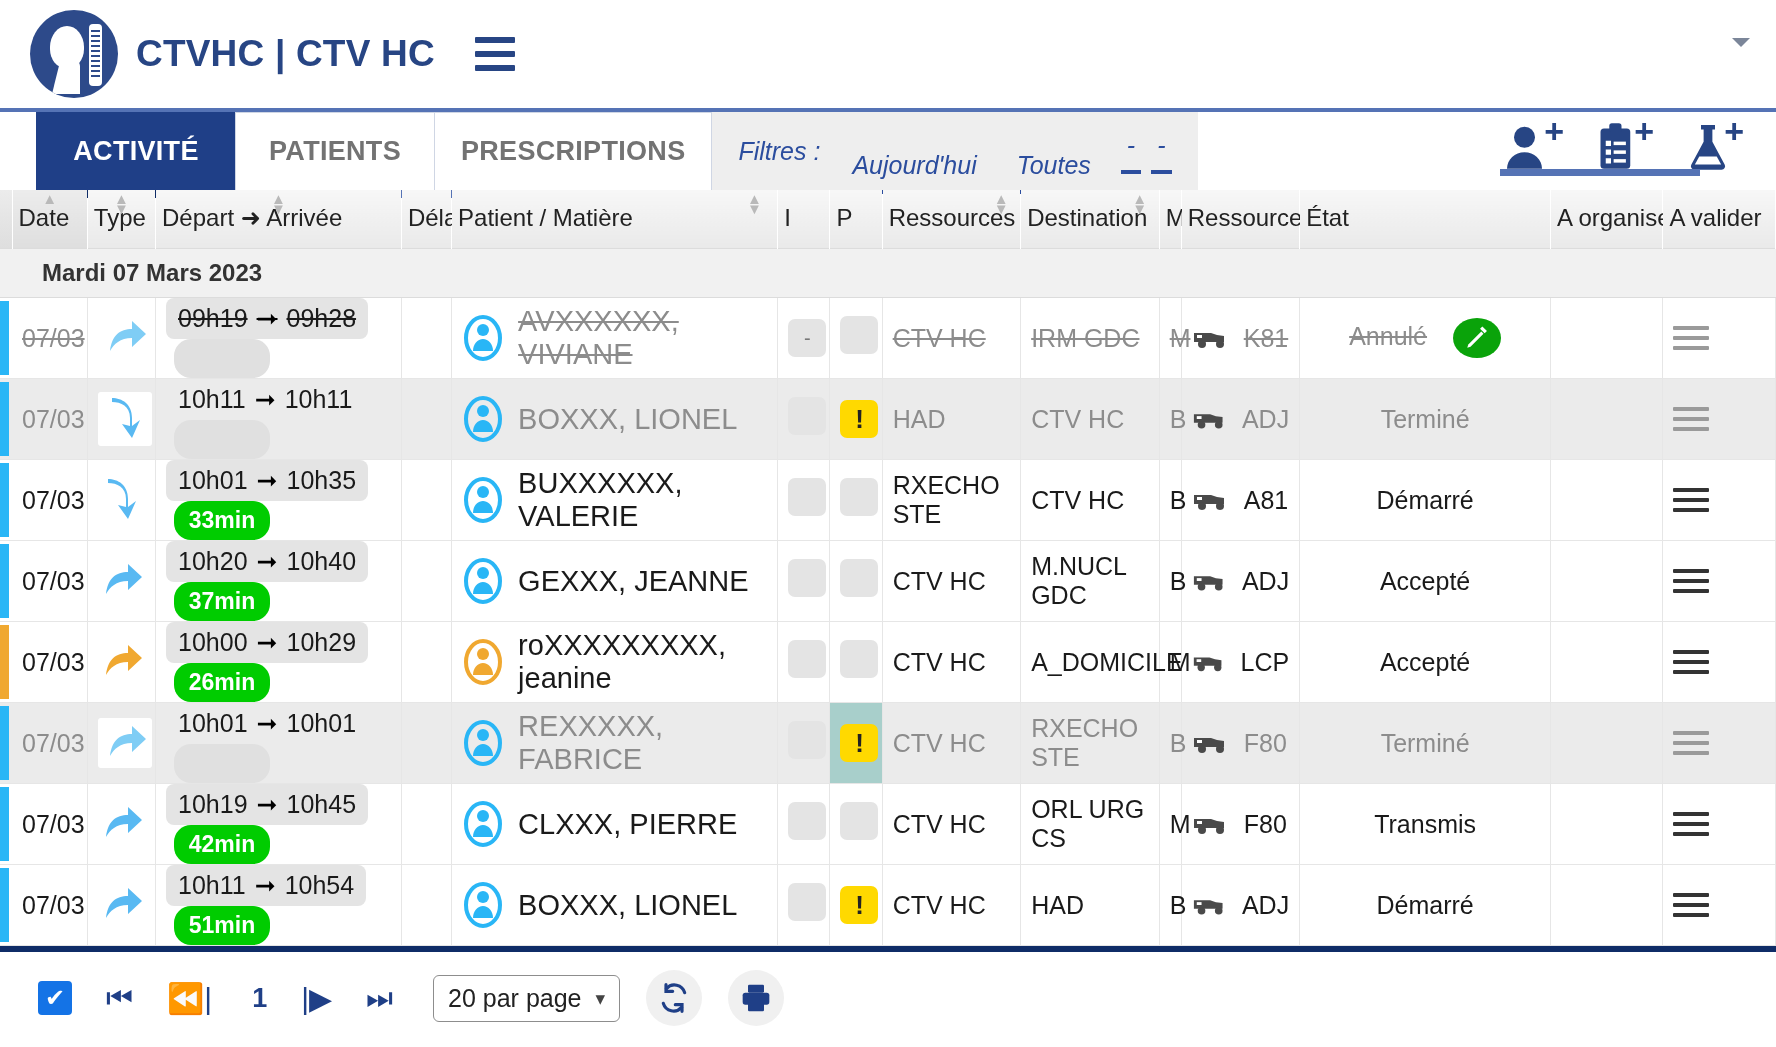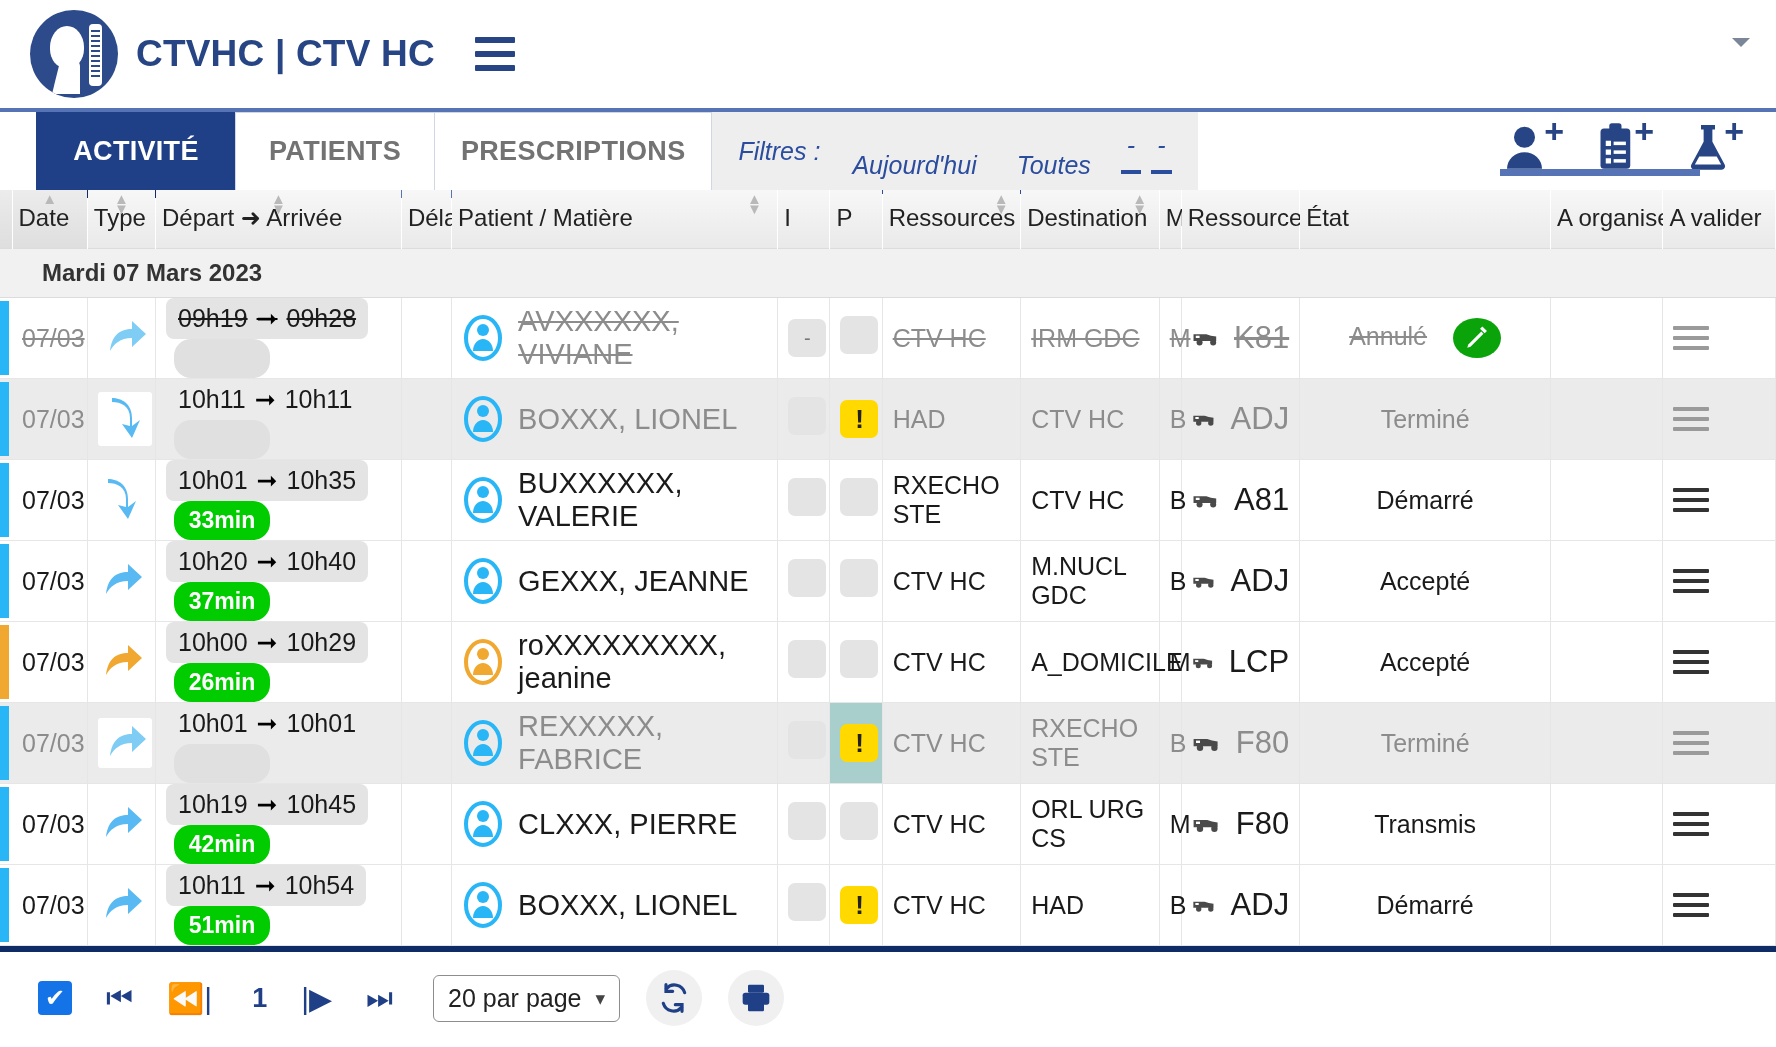--- a/index.html
+++ b/index.html
@@ -169,21 +169,21 @@
   
   .ipbox {
     display:inline-block; width: 38px; height: 38px; border-radius:7px;
     background:#e4e4e4; line-height: 38px; text-align:center; font-size: 20px; color:#777;
   }
   .ipbox.warn { background:#ffd900; color:#222; font-weight:bold; font-size: 26px; }
   td.phighlight { background:#a8cfcb !important; }
 
   
   .res { display:flex; align-items:center; gap: 12px; }
-  .res .code { font-size: 31px; }
+  .res .code { font-size: 25px; }
   .amb { width: 40px; height: 24px; display:block; }
 
   
   .greenbadge {
     width: 48px; height: 40px; border-radius: 50%;
     background:#0aa30a; display:inline-flex; align-items:center; justify-content:center;
   }
 
   
   .rowmenu { display:flex; flex-direction:column; gap: 6px; width: 36px; cursor:pointer; }

